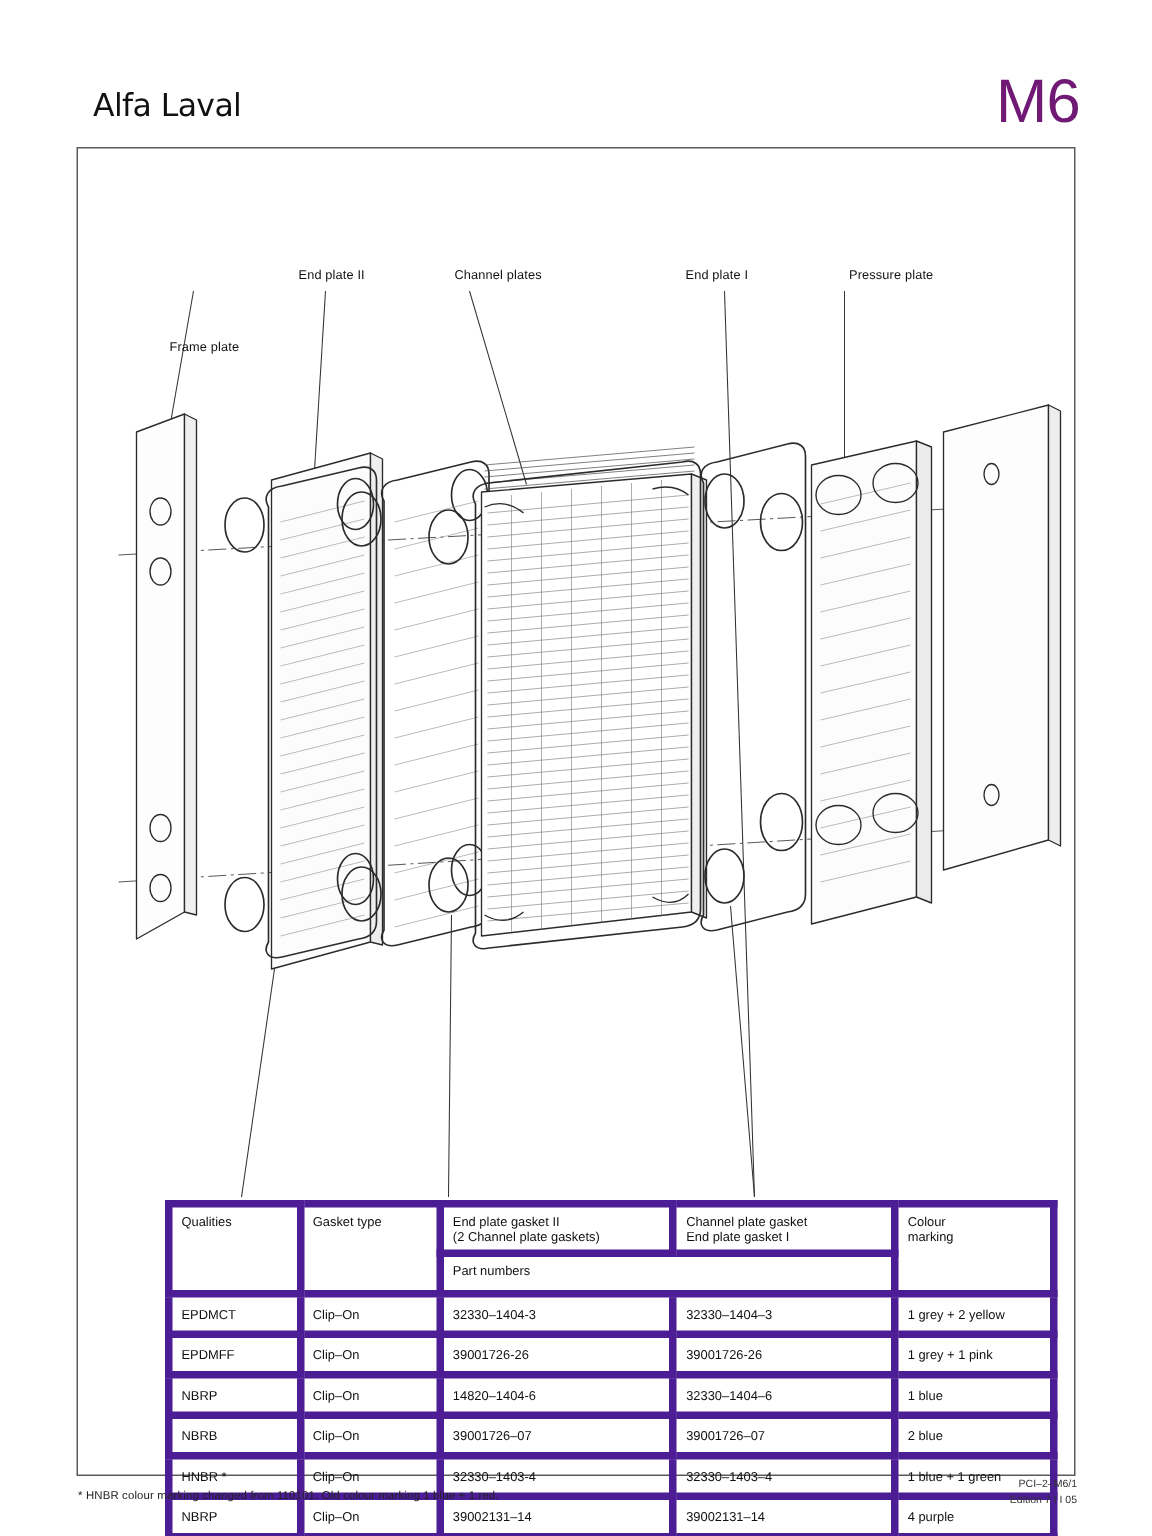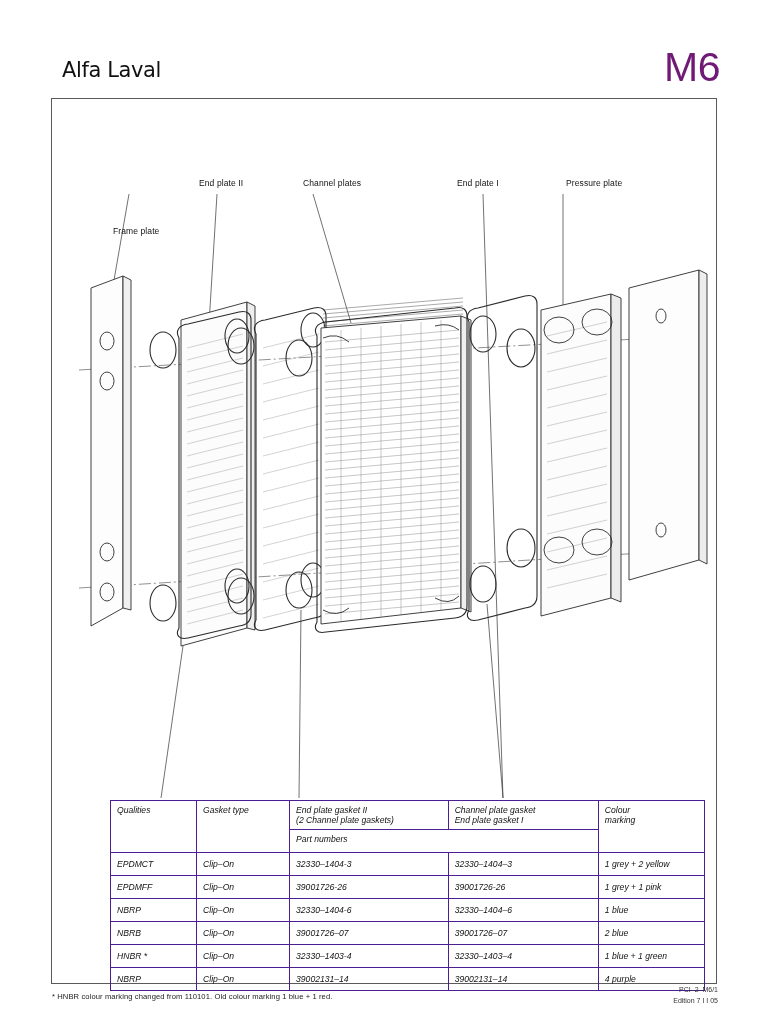--- a/index.html
+++ b/index.html
@@ -86,27 +86,26 @@
   .parts-table {
     position: absolute;
     left: 110px;
     top: 800px;
     width: 595px;
     border-collapse: collapse;
     font-size: 8.6px;
     color: #111;
   }
   .parts-table td, .parts-table th {
-    border: 1px solid #4c1d95;
+    border: 5px solid #4c1d95;
     padding: 4px 6px;
     font-weight: normal;
     text-align: left;
     vertical-align: middle;
     height: 14px;
-    font-style: italic;
   }
   .parts-table th {
     vertical-align: top;
   }
   .c-qual { width: 80px; }
   .c-type { width: 90px; }
   .c-end  { width: 165px; text-align: center; }
   .c-chan { width: 155px; text-align: center; }
   .c-col  { width: 105px; }
   .hdr-tall { height: 36px; }
@@ -391,21 +390,21 @@
       <tr>
         <td>EPDMFF</td>
         <td>Clip–On</td>
         <td class="center">39001726-26</td>
         <td class="center">39001726-26</td>
         <td>1 grey + 1 pink</td>
       </tr>
       <tr>
         <td>NBRP</td>
         <td>Clip–On</td>
-        <td class="center">32330–1404-6</td>
+        <td class="center">14820–1404-6</td>
         <td class="center">32330–1404–6</td>
         <td>1 blue</td>
       </tr>
       <tr>
         <td>NBRB</td>
         <td>Clip–On</td>
         <td class="center">39001726–07</td>
         <td class="center">39001726–07</td>
         <td>2 blue</td>
       </tr>

